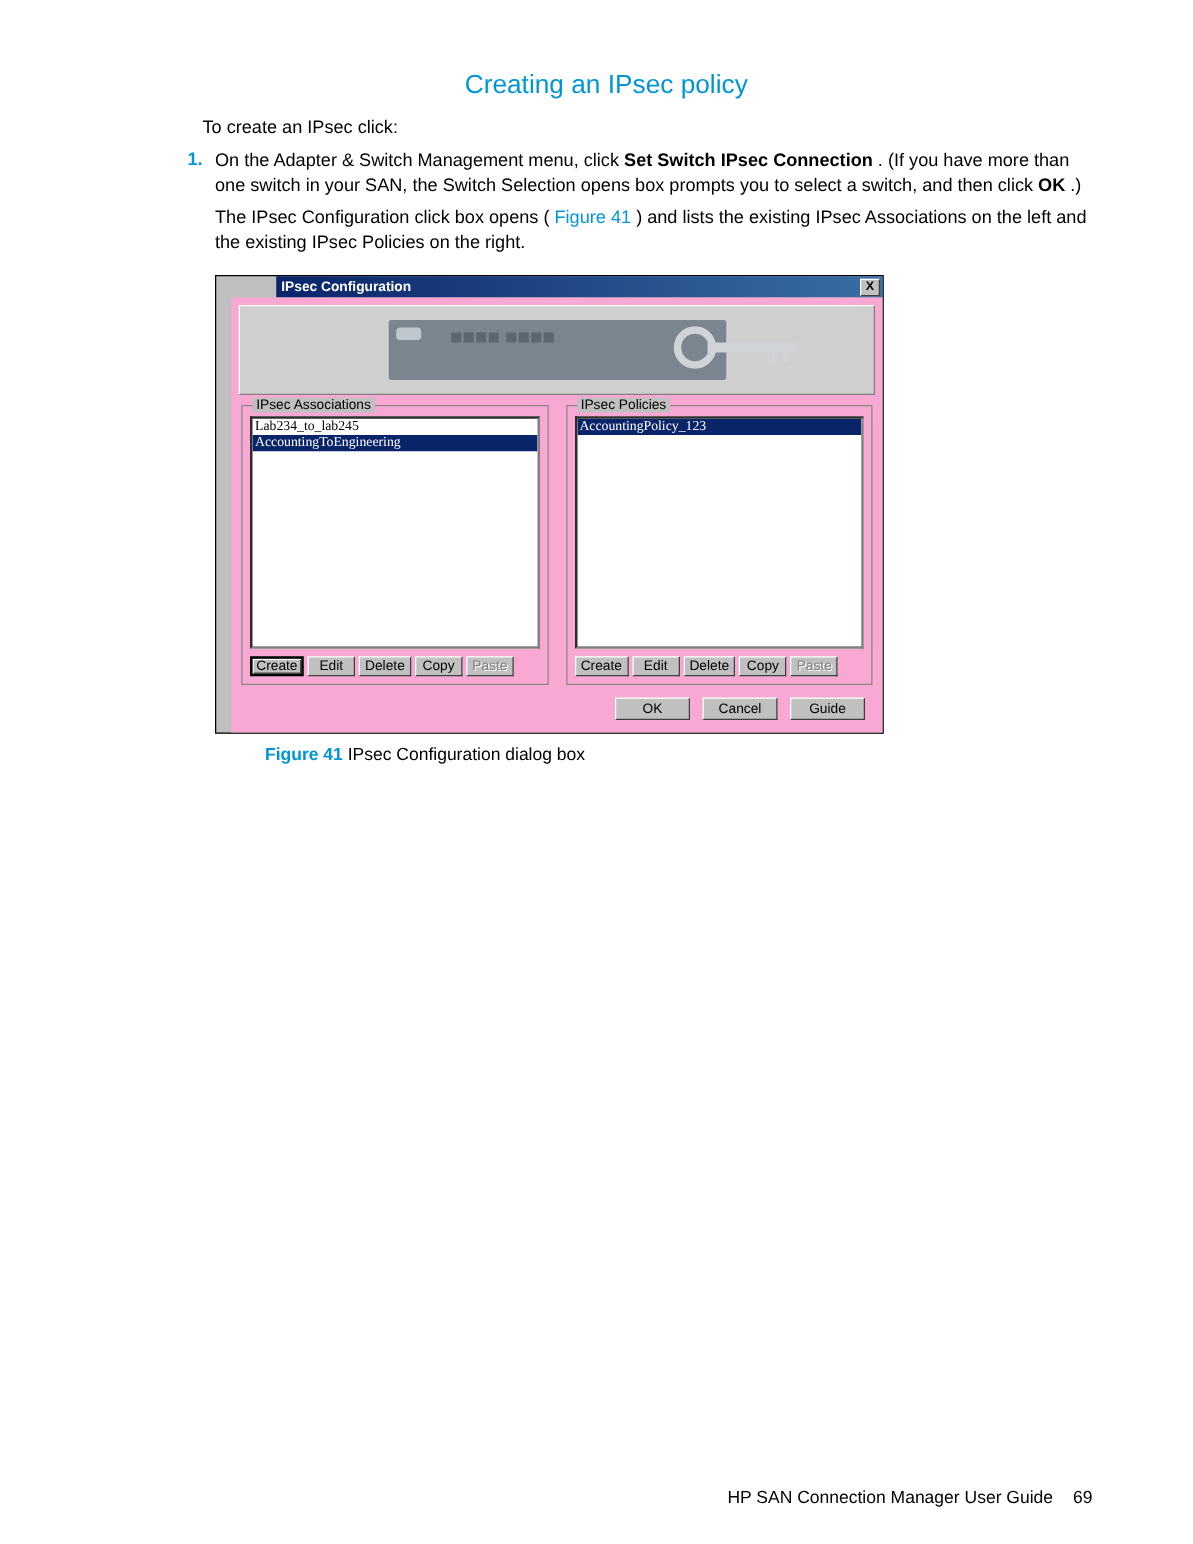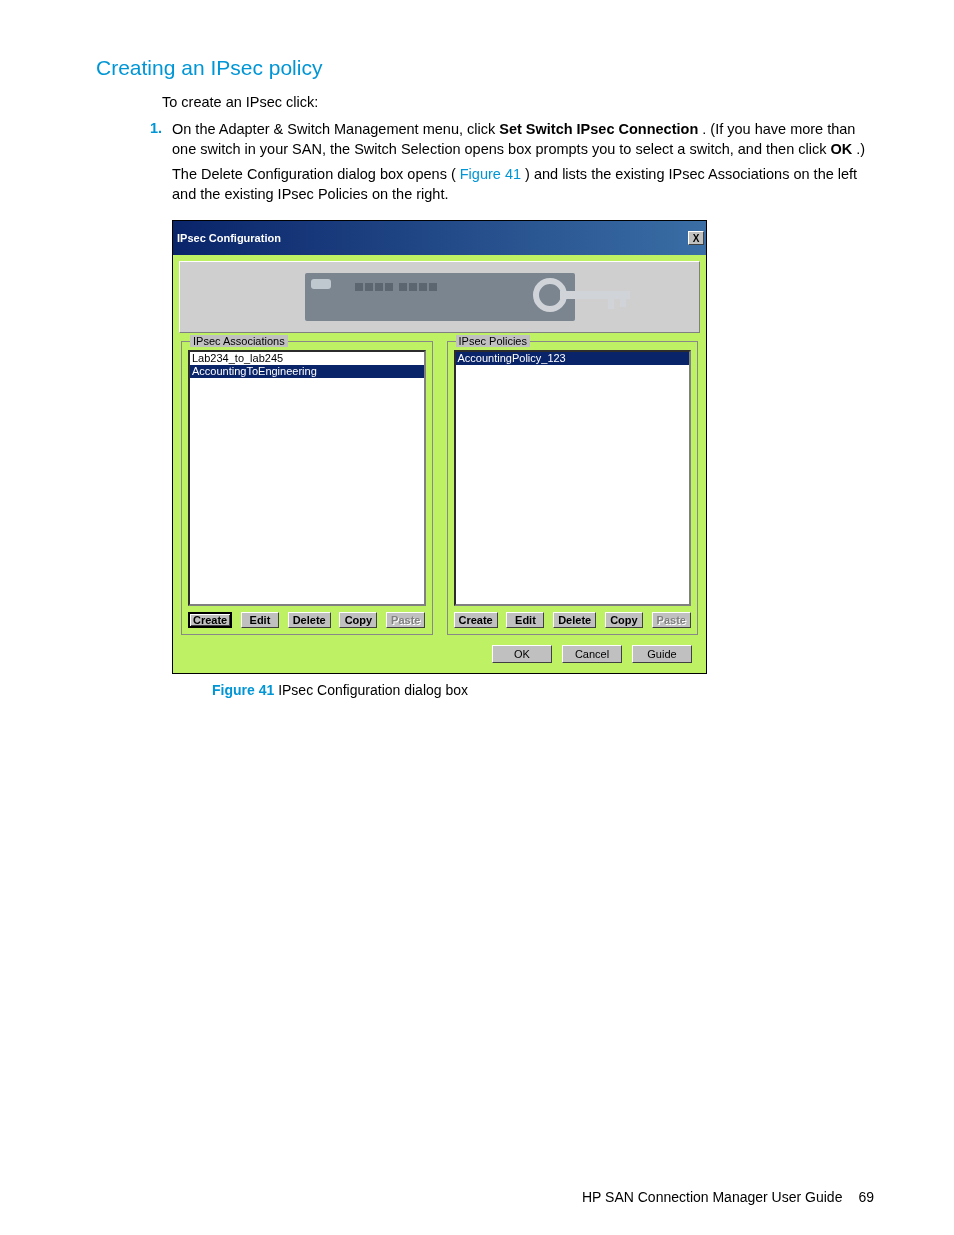--- a/index.html
+++ b/index.html
@@ -13,20 +13,21 @@
     color: #000;
   }
   .page-content {
     padding: 56px 80px 0 96px;
   }
   .section-heading {
     color: #0096d6;
     font-size: 21px;
     font-weight: normal;
     margin-bottom: 14px;
+    text-align: center;
   }
   .intro {
     margin-left: 66px;
     margin-bottom: 10px;
   }
   .ol-row { display: flex; margin-left: 48px; margin-bottom: 6px; }
   .ol-num { color: #0096d6; font-weight: bold; min-width: 18px; text-align: right; margin-right: 10px; }
   .ol-body { flex: 1; line-height: 1.35; }
   .step-body2 { margin-left: 76px; line-height: 1.35; margin-top: 6px; }
   b { font-weight: bold; }
@@ -39,33 +40,34 @@
     border: 1px solid #000;
     background: #bfbfbf;
   }
   .titlebar {
     background: #0a246a;
     background: linear-gradient(to right, #0a246a, #3a6ea5);
     display: flex;
     align-items: center;
     justify-content: space-between;
     padding: 1px 2px 1px 4px;
-    height: 34px;
+    height: 17px;
+    margin-left: 48px;
   }
   .titlebar-text {
     color: #fff; font-weight: bold; font-size: 11px;
     font-family: Tahoma, Arial, sans-serif;
   }
   .titlebar-close {
     width: 16px; height: 14px; background: #c0c0c0;
     border: 1px solid #fff; border-right-color:#404040; border-bottom-color:#404040;
     display:flex; align-items:center; justify-content:center;
     font-family: Arial; font-size: 10px; font-weight: bold;
   }
-  .dialog-body { background: #bef264; padding: 6px; }
+  .dialog-body { background: #f9a8d4; padding: 6px; margin-left: 12px; }
   .banner {
     background: #cfcfcf;
     border: 1px solid #808080;
     border-top-color: #fff; border-left-color:#fff;
     height: 72px;
     display: flex; align-items:center; justify-content:center;
     position: relative; overflow:hidden;
   }
   .switch {
     width: 270px; height: 48px; background: #7a8590;
@@ -88,27 +90,27 @@
     border: 1px solid #808080; border-top-color:#fff; border-left-color:#fff;
     border: 1px solid #888;
     padding: 8px 6px 6px 6px;
     position: relative;
   }
   .legend {
     position:absolute; top:-7px; left:8px; background:#c0c0c0;
     font-size: 11px; padding: 0 3px; font-family: Tahoma, Arial;
   }
   .listbox {
-    background:#fff; border:2px inset #808080; height: 256px;
-    font-family: Liberation Sans, sans-serif; font-size: 11px;
+    background:#fff; border:2px inset #808080; height: 186px;
+    font-family: Liberation Serif, serif; font-size: 11px;
     overflow: hidden;
   }
   .li-item { padding: 0 2px; white-space: nowrap; line-height: 13px;}
   .li-selected { background: #0a246a; color:#fff;}
-  .btnrow { display:flex; gap:3px; justify-content:space-between; margin-top:6px;font-weight:bold;}
+  .btnrow { display:flex; gap:3px; justify-content:flex-start; margin-top:6px;}
   .winbtn {
     font-family: Tahoma, Arial; font-size:11px;
     background:#c0c0c0; border:1px solid #000;
     border-top-color:#fff; border-left-color:#fff;
     border-right-color:#404040; border-bottom-color:#404040;
     padding: 1px 4px; min-width: 38px; text-align:center;
   }
   .winbtn.default { border: 2px solid #000; padding:0px 3px;
     box-shadow: inset 1px 1px #fff, inset -1px -1px #404040;
   }
@@ -135,21 +137,21 @@
     <div class="ol-num">1.</div>
     <div class="ol-body">
       <span>On the Adapter &amp; Switch Management menu, click </span>
       <b>Set Switch IPsec Connection</b>
       <span>. (If you have more than one switch in your SAN, the Switch Selection opens box prompts you to select a switch, and then click </span>
       <b>OK</b>
       <span>.)</span>
     </div>
   </div>
   <p class="step-body2">
-    <span>The Delete Configuration dialog box opens (</span>
+    <span>The IPsec Configuration click box opens (</span>
     <a href="#" class="figref">Figure 41</a>
     <span>) and lists the existing IPsec Associations on the left and the existing IPsec Policies on the right.</span>
   </p>
 
   <div class="figure-wrap">
     <div class="dialog-outer">
       <div class="titlebar">
         <span class="titlebar-text">IPsec Configuration</span>
         <div class="titlebar-close">
           <span>X</span>

